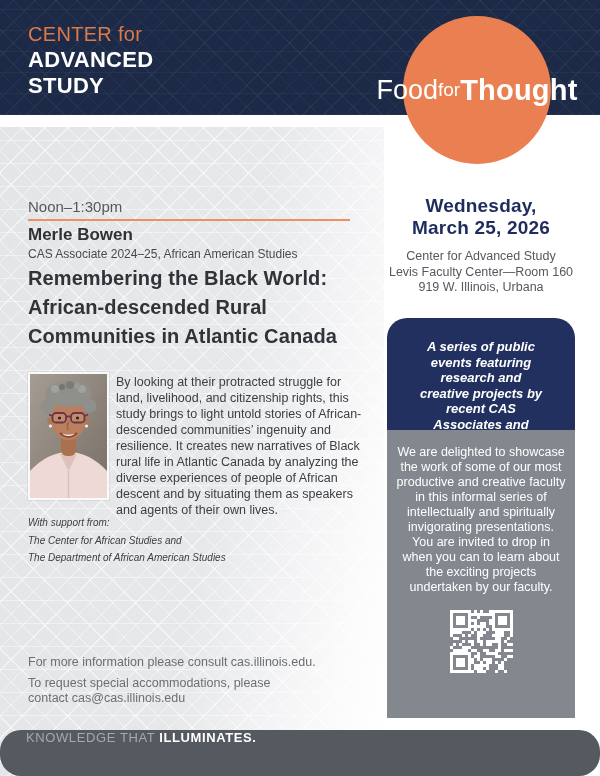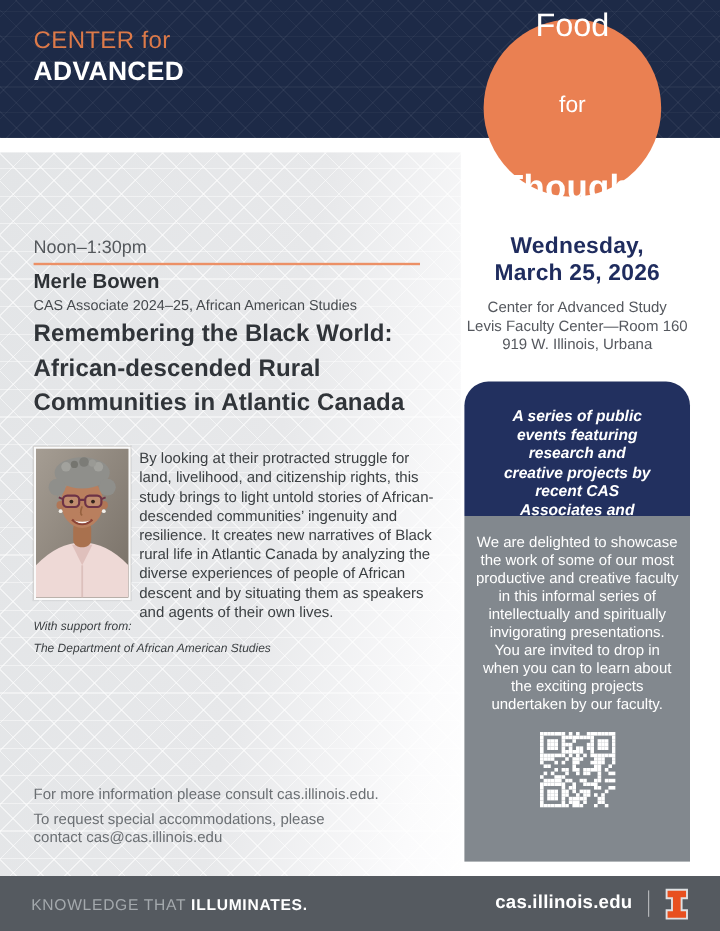--- a/index.html
+++ b/index.html
@@ -17,22 +17,22 @@
       repeating-linear-gradient(45deg, rgba(255,255,255,.045) 0 1px, transparent 1px 15px),
       repeating-linear-gradient(-45deg, rgba(255,255,255,.045) 0 1px, transparent 1px 15px),
       repeating-linear-gradient(0deg, rgba(255,255,255,.035) 0 1px, transparent 1px 21px);
   }
   .org-block{left:28px;top:21px;line-height:26px;letter-spacing:.3px;}
   .org-line1{color:#dd7a49;font-size:20px;font-weight:500;}
   .org-line2,.org-line3{color:#ffffff;font-size:22px;font-weight:700;}
 
   .badge-circle{
     left:403px;top:16px;width:148px;height:148px;border-radius:50%;
-    background:#ea8052;z-index:5;display:flex;flex-direction:column;
-    align-items:center;justify-content:center;text-align:center;color:#fff;gap:40px;
+    background:#ea8052;z-index:5;display:flex;flex-direction:row;
+    align-items:center;justify-content:center;text-align:center;color:#fff;
   }
   .badge-l1{font-size:27px;font-weight:300;line-height:30px;}
   .badge-l2{font-size:19px;font-weight:300;line-height:24px;}
   .badge-l3{font-size:29px;font-weight:700;line-height:34px;letter-spacing:.2px;}
 
   
   .left-panel{
     left:0;top:127px;width:384px;height:658px;
     background-image:
       repeating-linear-gradient(45deg, rgba(255,255,255,.55) 0 1px, transparent 1px 16px),
@@ -75,39 +75,40 @@
   .invite-box{
     left:387px;top:430px;width:188px;height:288px;background:#82888e;
     box-sizing:border-box;padding:15px 9px 0;color:#fff;text-align:center;
     font-size:12.5px;line-height:15px;
   }
   .qr-wrap{margin:15px auto 0;width:63px;height:63px;}
 
   
   .footer{
     left:0;top:730px;width:600px;height:46px;background:#555a60;
-    display:flex;align-items:center;justify-content:space-between;
-    box-sizing:border-box;padding:0 26px;
+    display:flex;align-items:flex-start;justify-content:space-between;
+    box-sizing:border-box;padding:0 26px;border-radius:21px;
   }
   .tagline{font-size:13px;letter-spacing:.6px;}
   .tagline .muted{color:#a4a9ad;font-weight:400;}
   .tagline .strong{color:#ffffff;font-weight:700;}
   .footer-right{display:flex;align-items:center;gap:13px;}
   .footer-url{color:#ffffff;font-size:15.5px;font-weight:700;letter-spacing:.2px;}
   .footer-divider{width:1px;height:22px;background:rgba(255,255,255,.55);}
 </style>
 </head>
 <body>
 
 <div class="poster">
 
   <div class="abs header">
     <div class="abs org-block">
       <div class="org-line1">CENTER for</div>
       <div class="org-line2">ADVANCED</div>
+      <div class="org-line3">STUDY</div>
     </div>
   </div>
 
   <div class="abs badge-circle">
     <div class="badge-l1">Food</div>
     <div class="badge-l2">for</div>
     <div class="badge-l3">Thought</div>
   </div>
 
   <div class="abs left-panel">
@@ -162,20 +163,21 @@
 
         <path d="M30,59 Q38.5,66.5 47,59" stroke="#8a4437" stroke-width="2" fill="none"></path>
         <path d="M31.5,59.5 Q38.5,64.5 45.5,59.5 Q38.5,62 31.5,59.5 Z" fill="#fff"></path>
       </svg>
     </div>
 
     <p class="abs abstract">By looking at their protracted struggle for land, livelihood, and citizenship rights, this study brings to light untold stories of African-descended communities’ ingenuity and resilience. It creates new narratives of Black rural life in Atlantic Canada by analyzing the diverse experiences of people of African descent and by situating them as speakers and agents of their own lives.</p>
 
     <div class="abs support">
       <div>With support from:</div>
+      <div>The Center for African Studies and</div>
       <div>The Department of African American Studies</div>
     </div>
 
     <div class="abs contact">
       <p class="p1">For more information please consult cas.illinois.edu.</p>
       <p class="p2">
         <span style="display:block">To request special accommodations, please</span>
         <span style="display:block">contact cas@cas.illinois.edu</span>
       </p>
     </div>
@@ -435,22 +437,15 @@
           <rect x="45" y="60" width="3" height="3" fill="#ffffff"></rect>
           <rect x="54" y="60" width="3" height="3" fill="#ffffff"></rect>
         </svg>
     </div>
   </div>
 
   <div class="abs footer">
     <div class="tagline">
       <span class="muted">KNOWLEDGE THAT </span><span class="strong">ILLUMINATES.</span>
     </div>
-    <div class="footer-right">
-      <span class="footer-url">cas.illinois.edu</span>
-      <span class="footer-divider"></span>
-      <svg width="20" height="27" viewBox="0 0 20 27">
-        <path d="M1.5,1.5 h17 v7 h-4.5 v10 h4.5 v7 h-17 v-7 h4.5 v-10 h-4.5 z" fill="#e8501f" stroke="#dfe1e3" stroke-width="1.6" stroke-linejoin="miter"></path>
-      </svg>
-    </div>
   </div>
 
 </div>
 
 </body></html>

